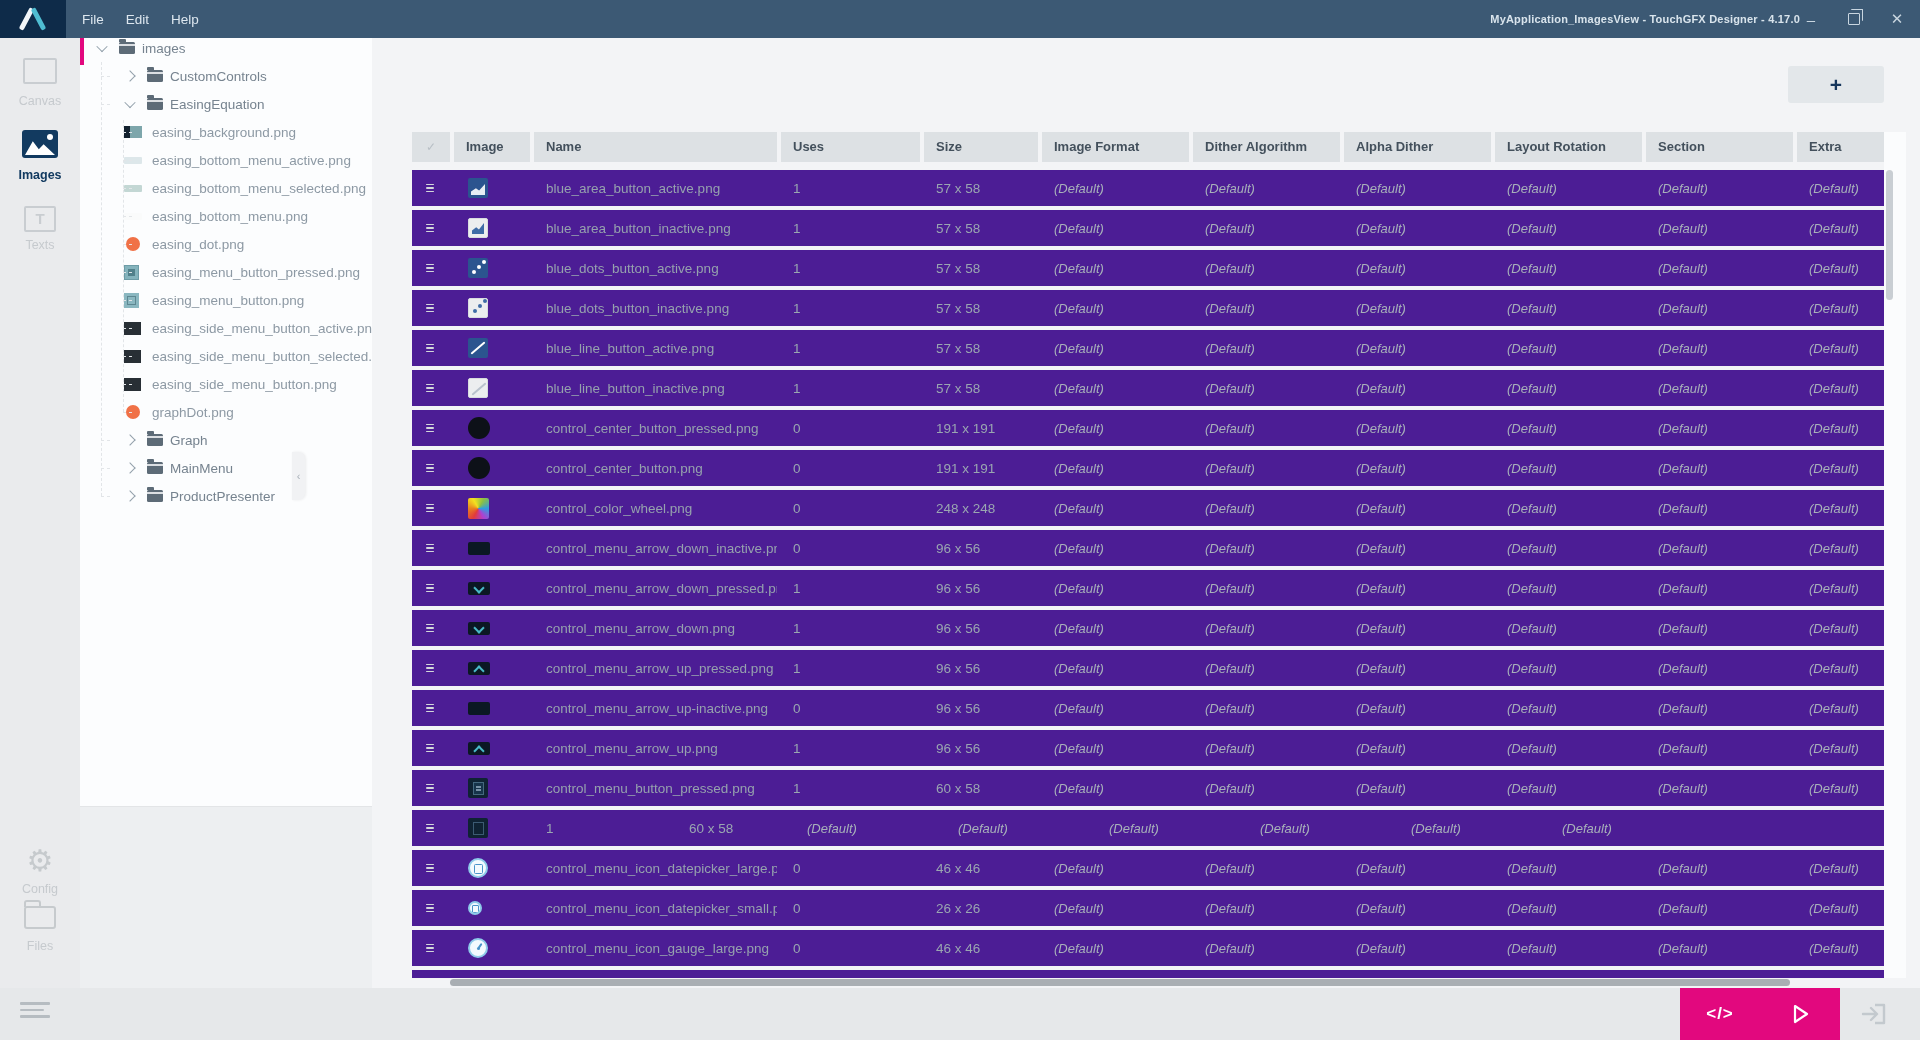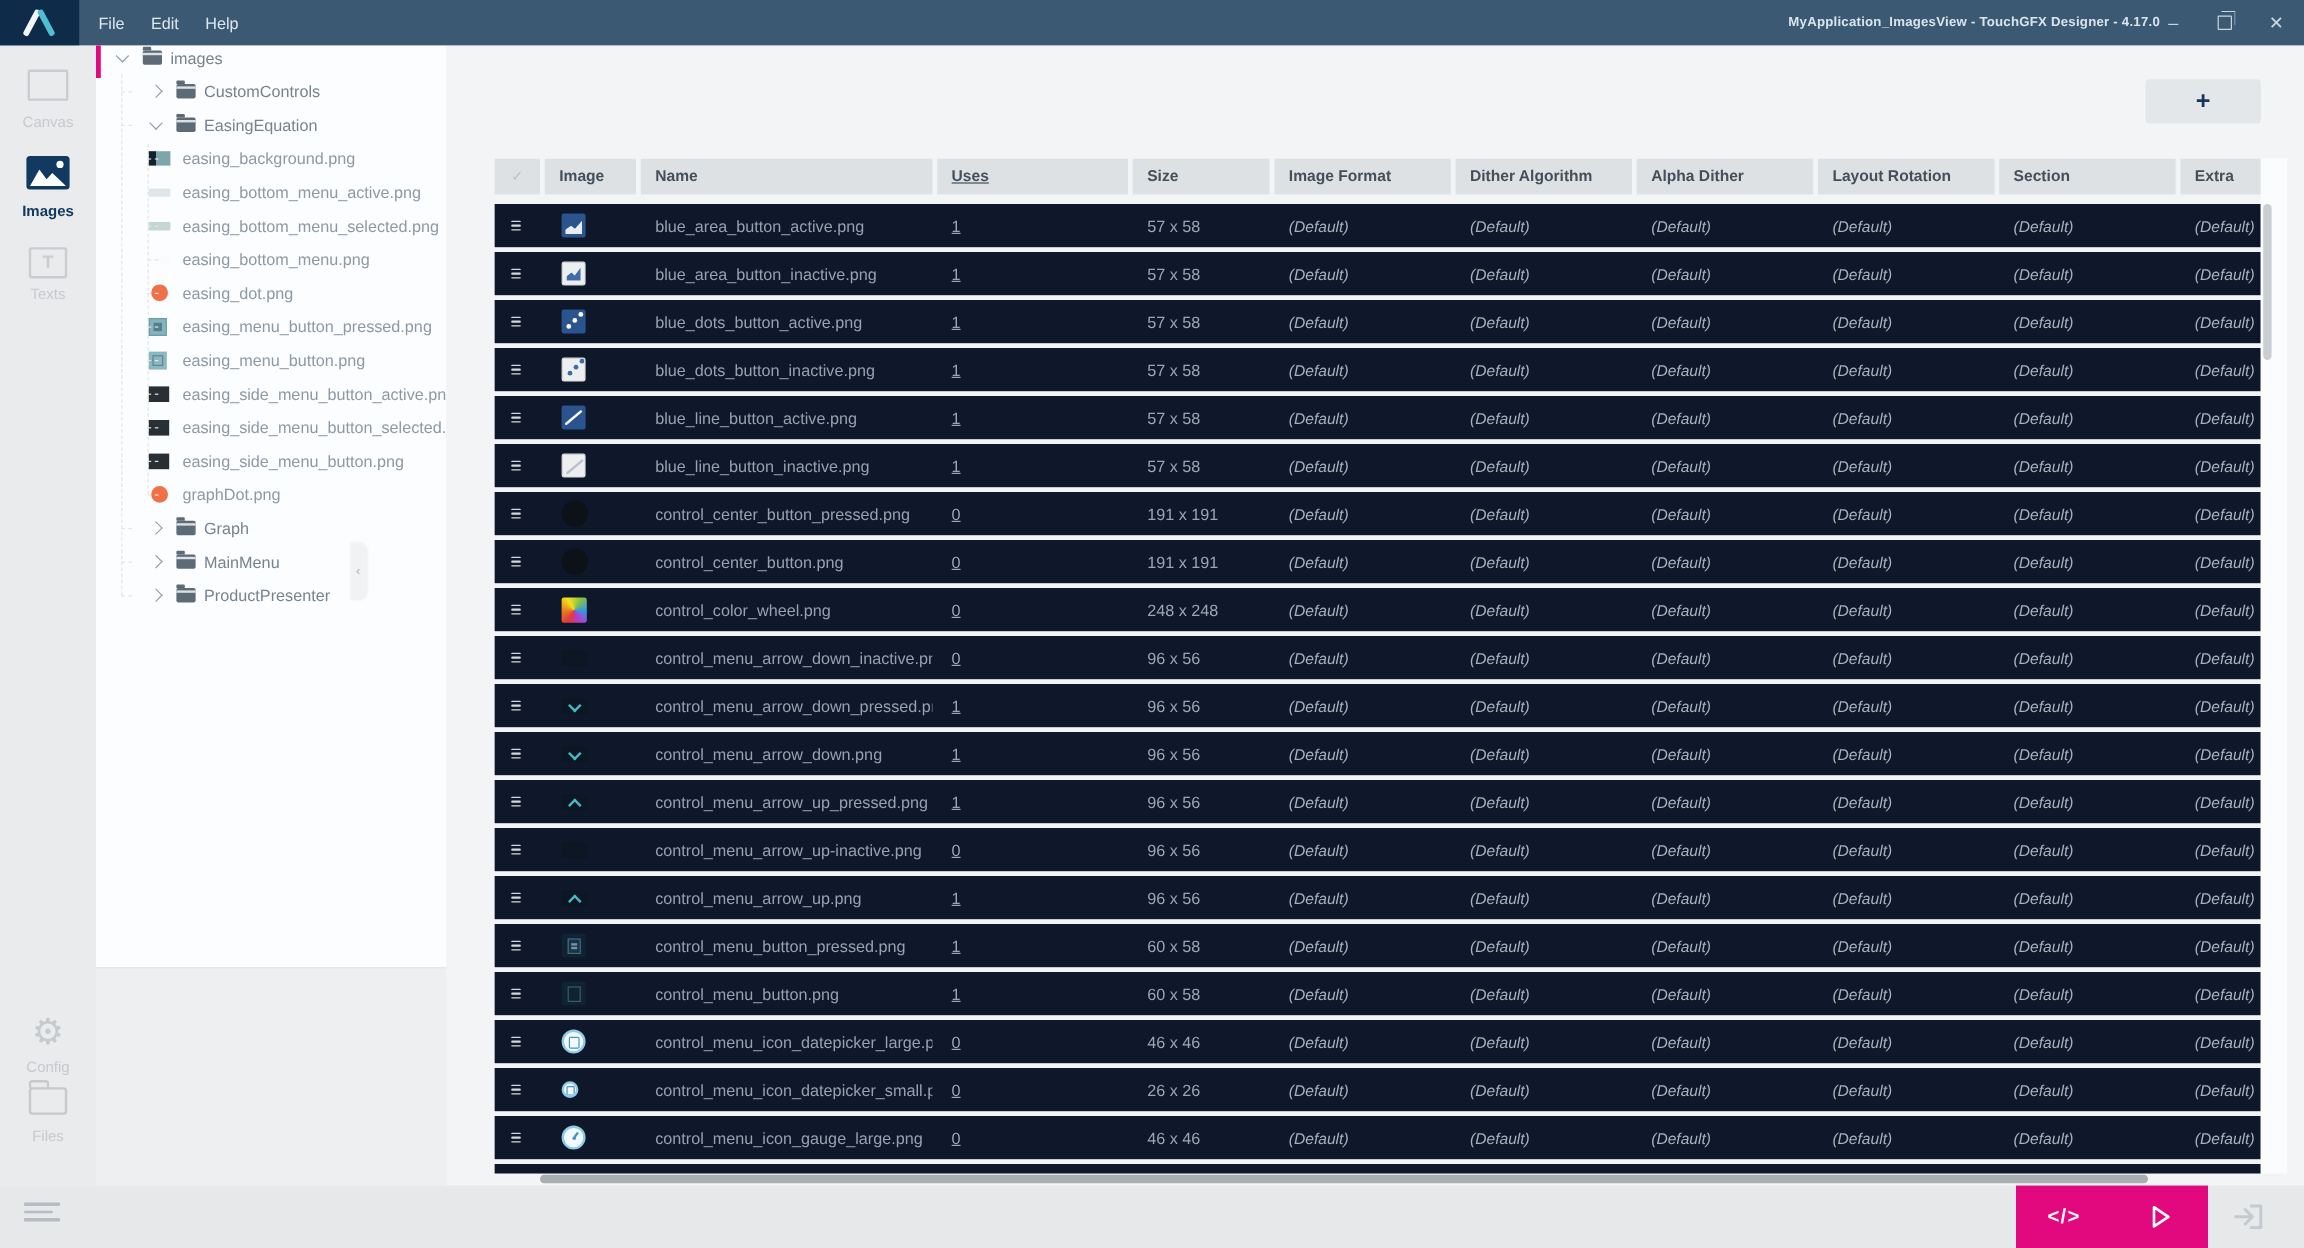--- a/index.html
+++ b/index.html
@@ -74,26 +74,26 @@
 
   
   .main{position:absolute;left:372px;top:38px;width:1548px;height:950px;background:#f3f4f6;}
   .add-btn{position:absolute;left:1788px;top:66px;width:96px;height:37px;background:#e3e7ea;border-radius:3px;color:#16365c;font-size:21px;font-weight:900;display:flex;align-items:center;justify-content:center;cursor:pointer;}
 
   .table-wrap{position:absolute;left:412px;top:132px;width:1472px;height:846px;overflow:hidden;}
   .thead{display:flex;gap:4px;height:30px;}
   .hcell{background:#dde1e4;height:30px;line-height:30px;padding-left:12px;font-size:13px;font-weight:600;color:#43505c;flex:none;white-space:nowrap;overflow:hidden;}
   .hcheck{color:#b9c0c6;font-size:12px;font-weight:400;padding-left:2px;}
   .tbody{margin-top:8px;}
-  .trow{display:flex;gap:4px;height:36px;margin-bottom:4px;background:#0f172a;align-items:flex-start;}
+  .trow{display:flex;gap:4px;height:36px;margin-bottom:4px;background:#4c1d95;align-items:flex-start;}
   .tcell{flex:none;white-space:nowrap;overflow:hidden;height:36px;display:flex;align-items:center;padding-left:12px;}
   .col-handle{width:38px;}
   .col-image{width:76px;}
   .col-name{width:243px;}
-  .col-uses{width:159px;text-decoration:underline;}
+  .col-uses{width:139px;}
   .col-size{width:114px;}
   .col-format,.col-dither,.col-alpha,.col-layout,.col-section{width:147px;}
   .col-extra{width:160px;}
   .cell-name{font-size:13.5px;color:#96a2ae;}
   .cell-num{font-size:13.5px;color:#9aa6b1;}
   .defcell{font-size:13px;font-style:italic;color:#a8b1ba;}
   .drag-handle{width:8px;margin-left:2px;display:flex;flex-direction:column;gap:2px;cursor:grab;}
   .drag-handle i{display:block;height:1.5px;background:#d3d7da;border-radius:1px;}
   .trow.partial{height:36px;}
 
@@ -699,21 +699,20 @@
     <div class="tcell col-handle">
           <span class="drag-handle">
             <i></i>
             <i></i>
             <i></i>
           </span>
         </div>
     <div class="tcell col-image">
           <span class="thumb menu-dark"></span>
         </div>
-    <div class="tcell col-name cell-name">control_menu_button.png</div>
     <div class="tcell col-uses cell-num">1</div>
     <div class="tcell col-size cell-num">60 x 58</div>
     <div class="tcell col-format defcell">(Default)</div>
     <div class="tcell col-dither defcell">(Default)</div>
     <div class="tcell col-alpha defcell">(Default)</div>
     <div class="tcell col-layout defcell">(Default)</div>
     <div class="tcell col-section defcell">(Default)</div>
     <div class="tcell col-extra defcell">(Default)</div>
   </div>
 

